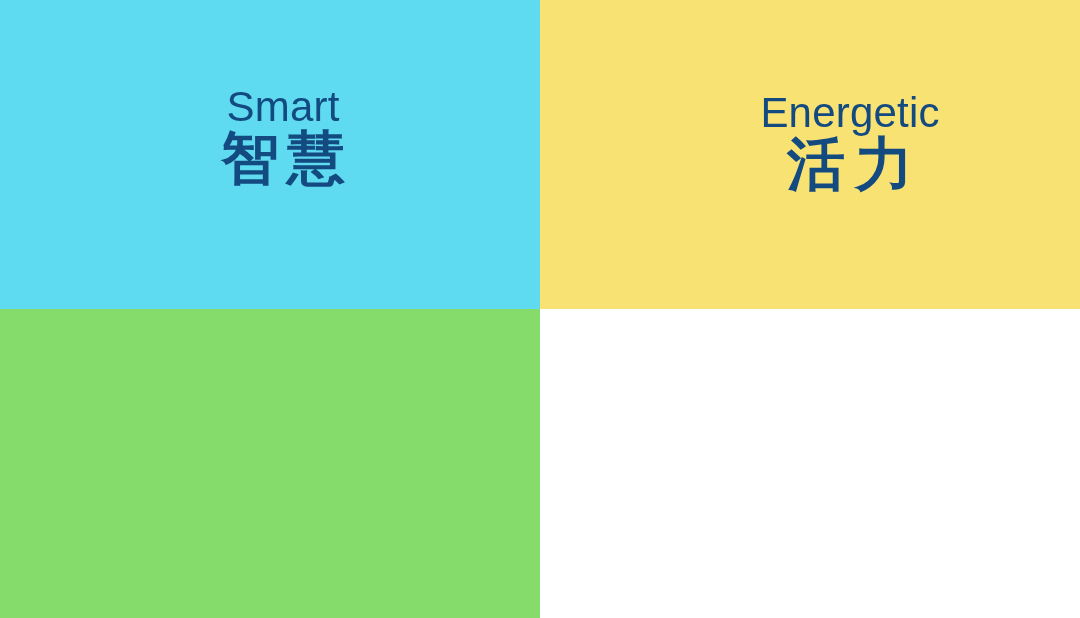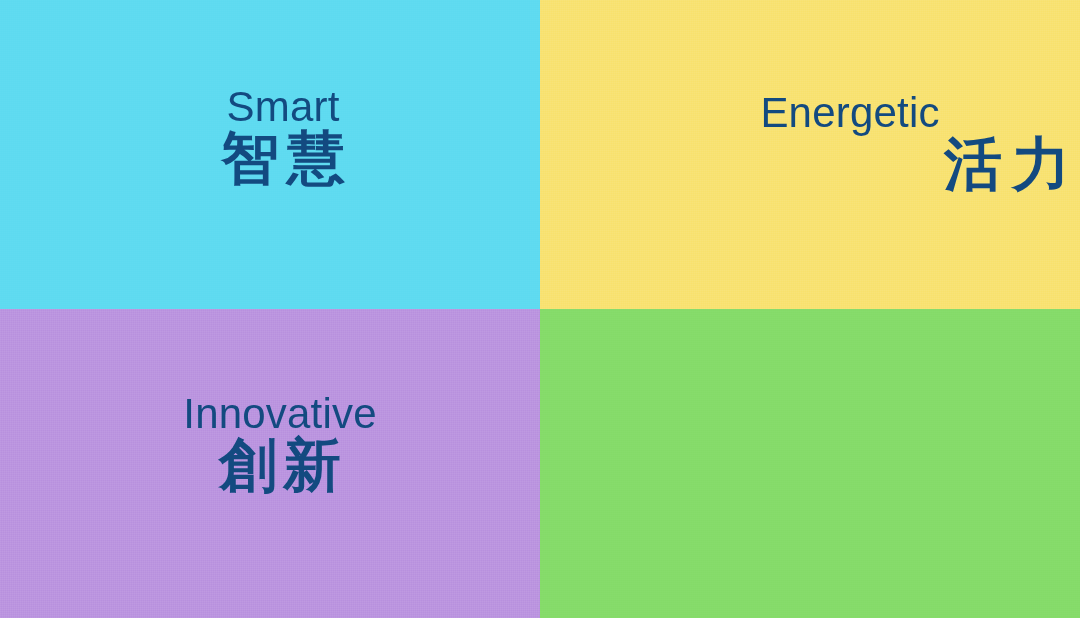--- a/index.html
+++ b/index.html
@@ -70,21 +70,21 @@
     line-height: 1.04;
   }
 
   
   #q-smart       .stack { top: 86px;  padding-left: 10px; }
   #q-energetic   .stack { top: 92px;  padding-left: 64px; }
   #q-innovative  .stack { top: 84px;  padding-left: 4px;  }
   #q-sustainable .stack { top: 84px;  padding-left: 24px; }
 
   #q-energetic .zh,
-  #q-sustainable .zh { letter-spacing: 10px; text-indent: 10px; text-align: right; }
+  #q-sustainable .zh { letter-spacing: 10px; text-indent: 10px; }
   #q-innovative .zh  { letter-spacing: 6px;  text-indent: 6px;  }
 </style>
 </head>
 <body>
 
 <div id="canvas" style="color: rgb(19, 74, 128); width: 1080px; height: 618px;">
   <div class="grid">
 
     <div class="quad smooth" id="q-smart" style="background: rgb(93, 218, 240);">
       <div class="tex"></div>
@@ -95,26 +95,19 @@
     </div>
 
     <div class="quad" id="q-energetic" style="background: rgb(248, 225, 108);">
       <div class="tex"></div>
       <div class="stack">
         <span class="en">Energetic</span>
         <span class="zh">活力</span>
       </div>
     </div>
 
-    <div class="quad" id="q-innovative" style="background: rgb(184, 144, 222);">
-      <div class="tex"></div>
-      <div class="stack">
-        <span class="en">Innovative</span>
-        <span class="zh">創新</span>
-      </div>
-    </div>
 
     <div class="quad smooth" id="q-sustainable" style="background: rgb(132, 219, 104);">
       <div class="tex"></div>
     </div>
 
   </div>
 </div>
 
 </body></html>

